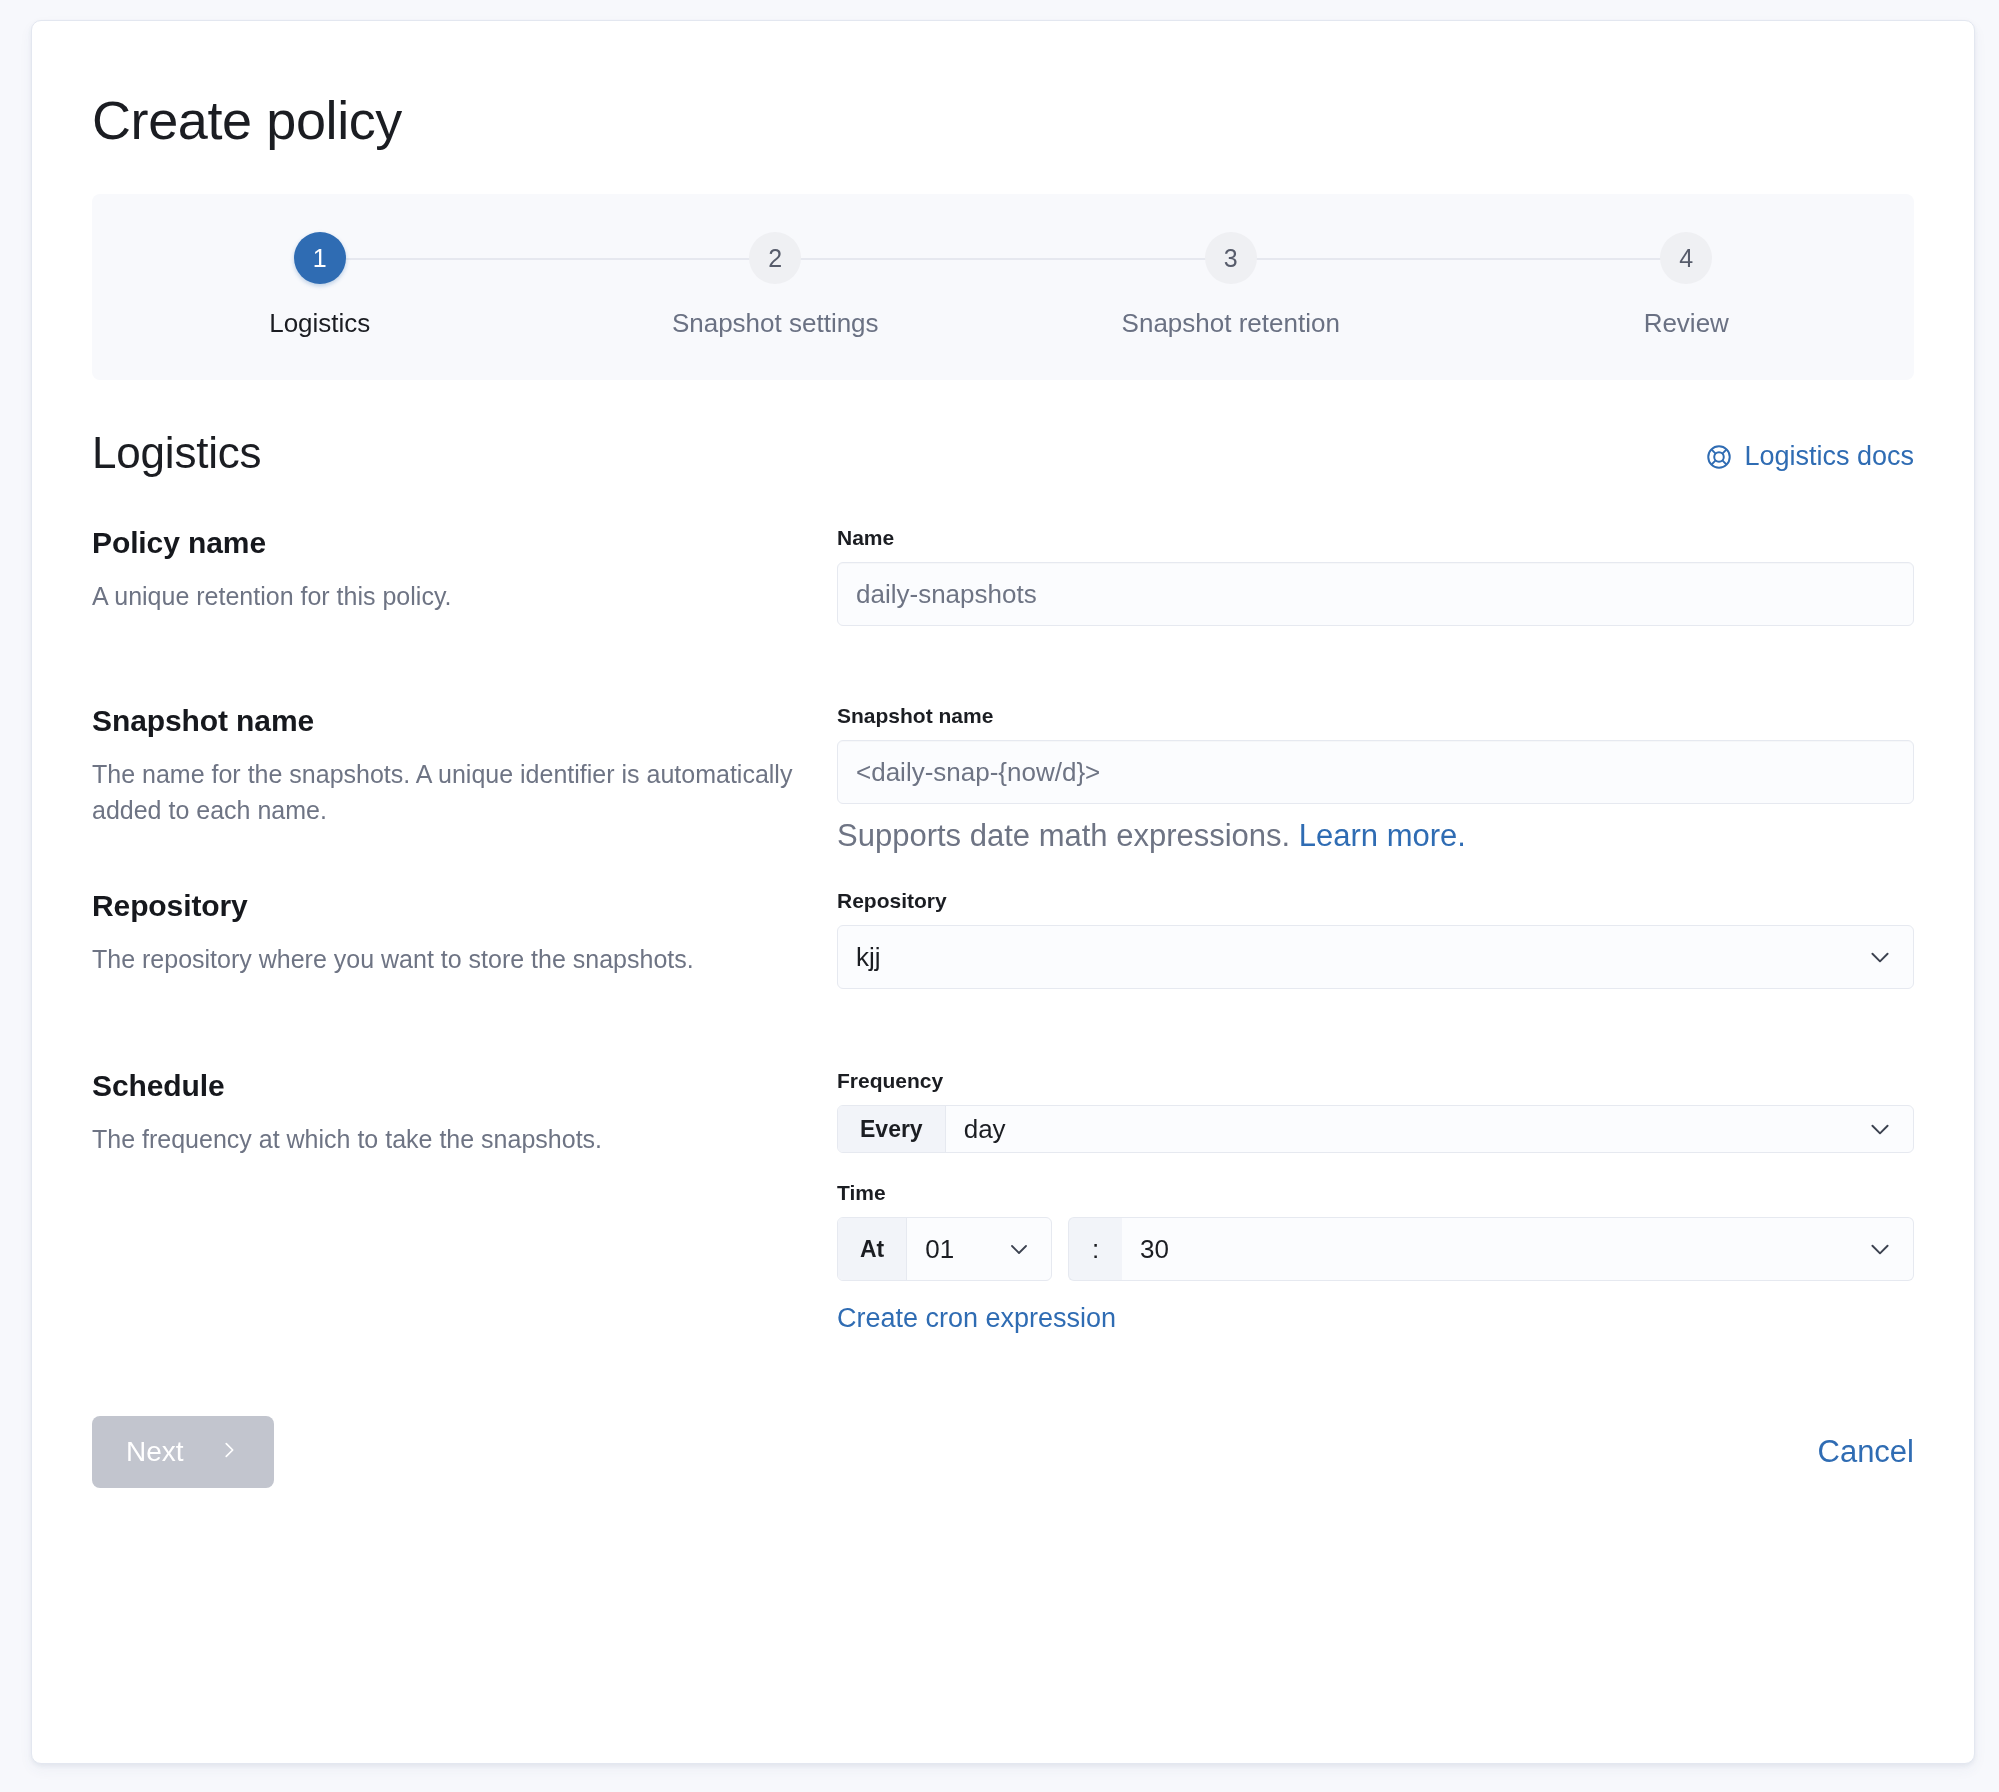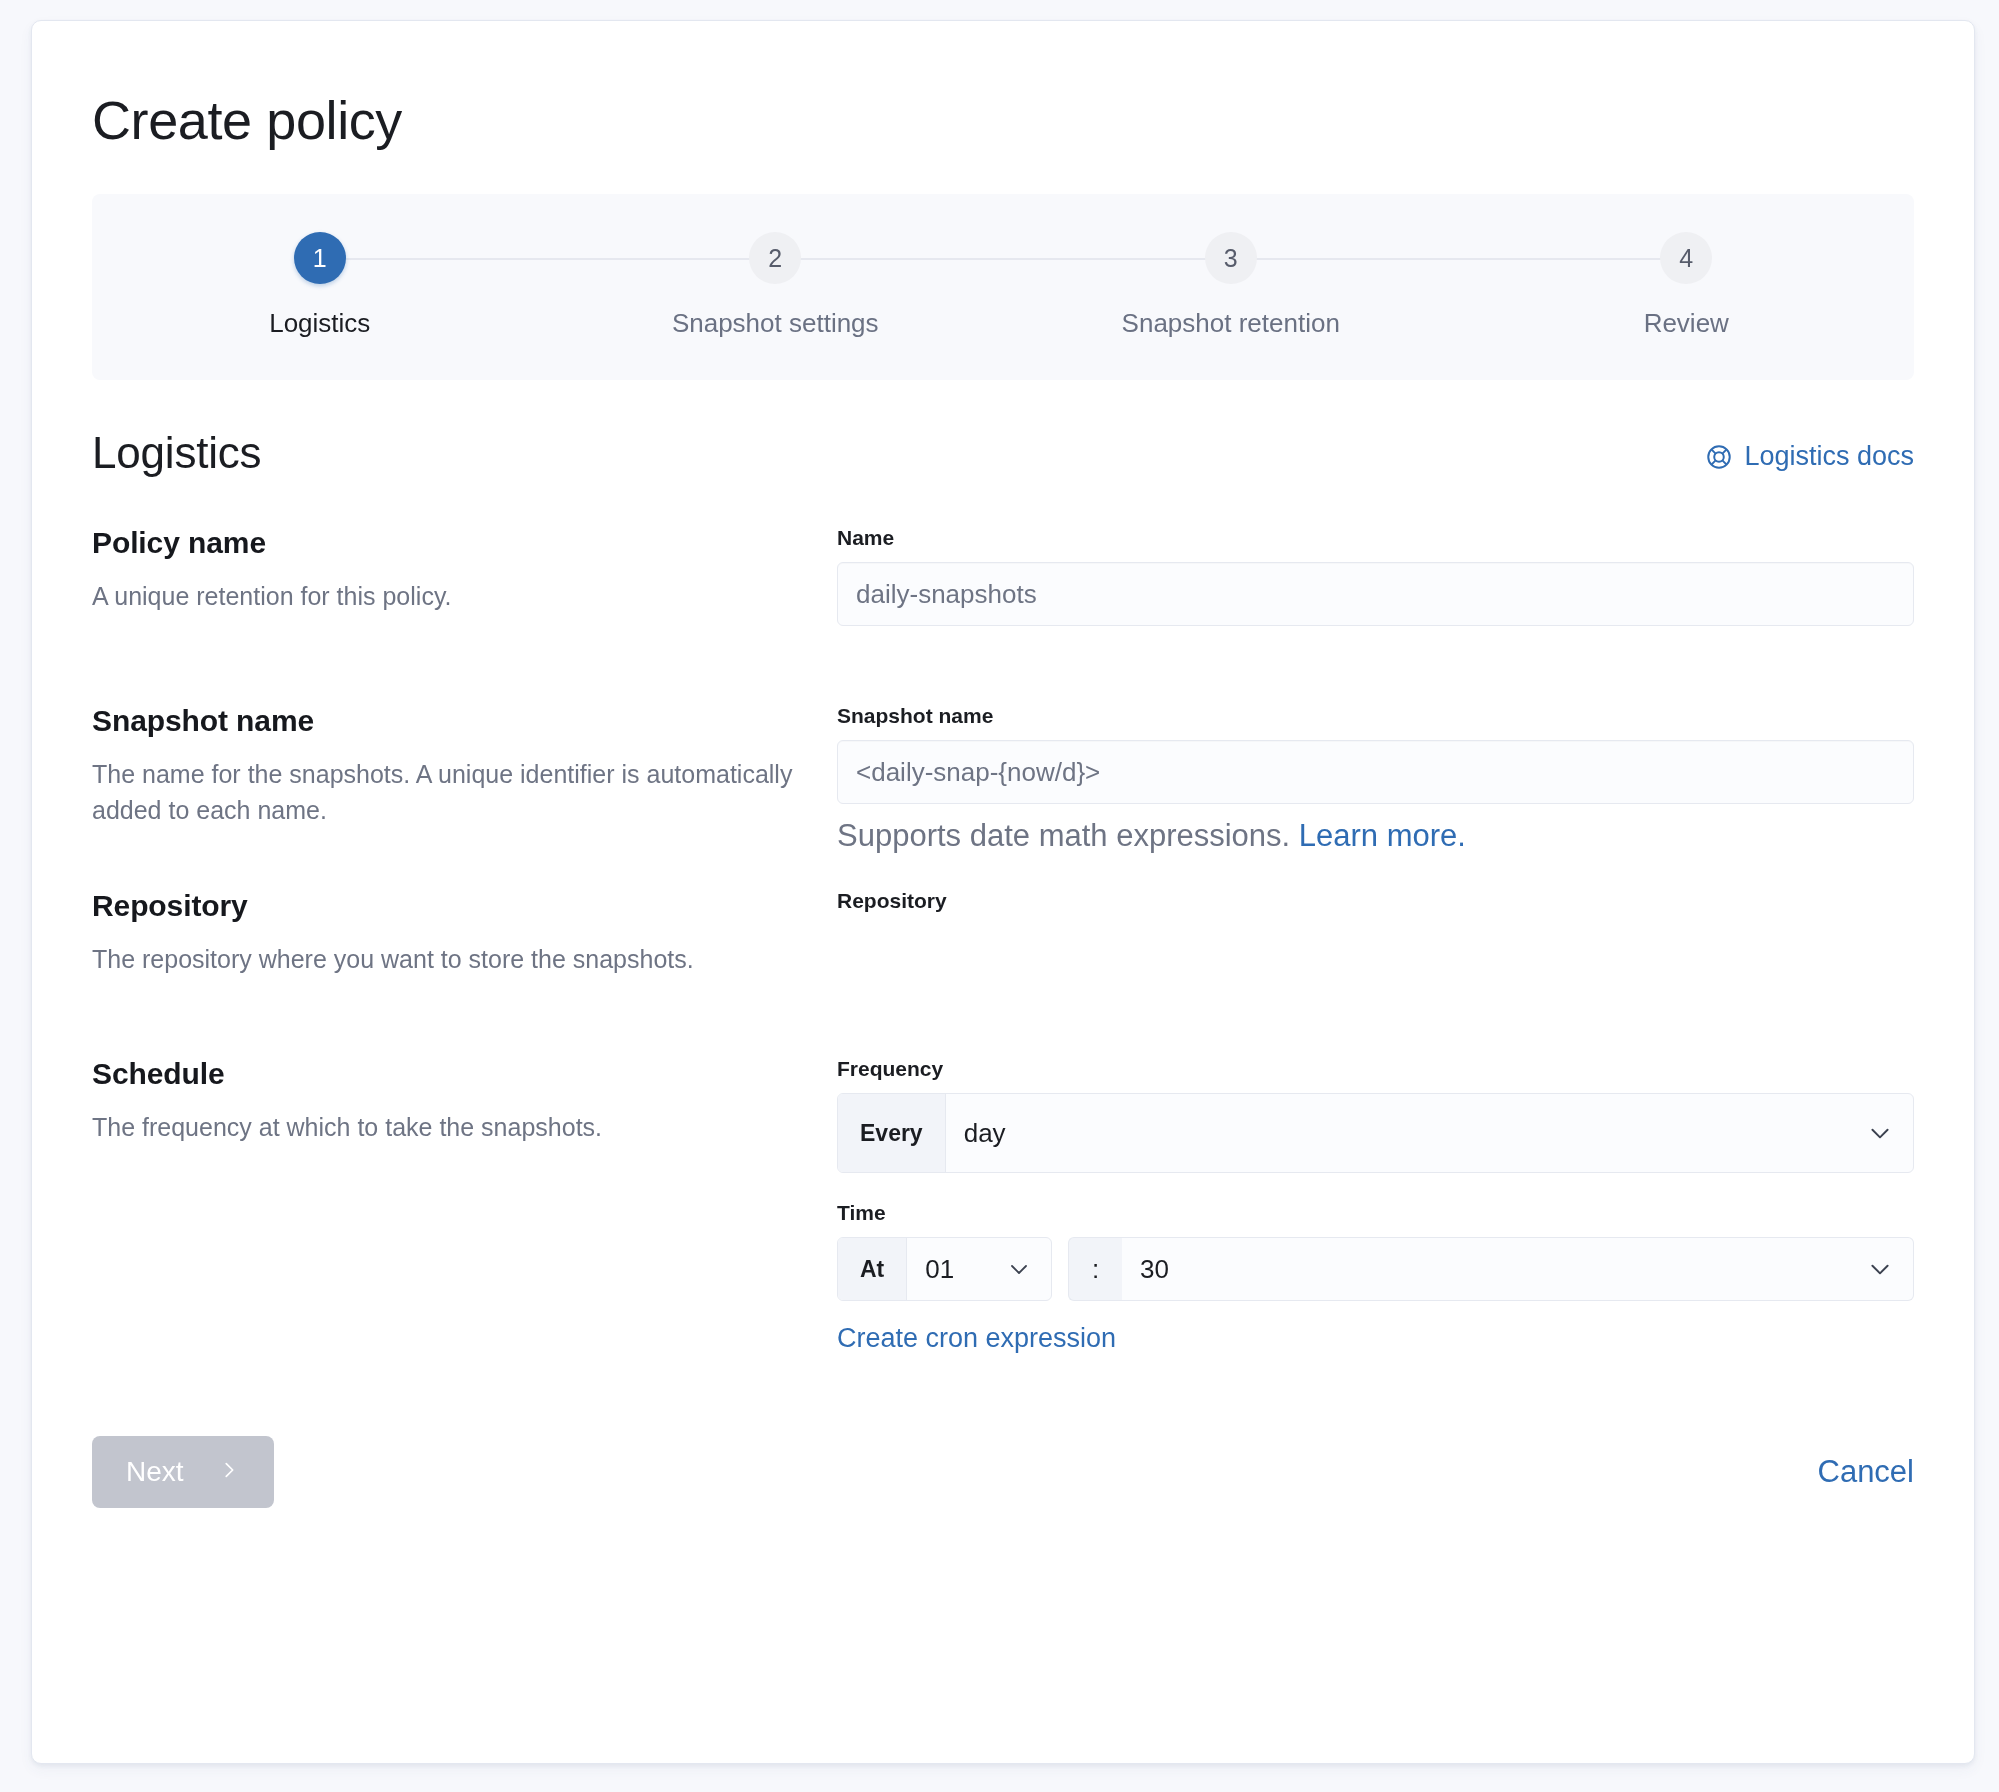--- a/index.html
+++ b/index.html
@@ -213,21 +213,21 @@
     flex: 0 0 auto;
     padding-right: 20px;
     display: flex;
     align-items: center;
   }
 
   
   .input-group {
     display: flex;
     width: 100%;
-    height: 80px;
+    height: 48px;
     border: 1px solid #e6e9f0;
     border-radius: 6px;
     overflow: hidden;
     background: #fbfcfe;
   }
   .group-prepend {
     background: #f2f4f9;
     border-right: 1px solid #e6e9f0;
     display: flex;
     align-items: center;
@@ -408,20 +408,28 @@
         </div>
       </div>
 
       <div class="form-row sp-repo">
         <div class="form-left">
           <div class="row-title">Repository</div>
           <div class="row-desc">The repository where you want to store the snapshots.</div>
         </div>
         <div class="form-right">
           <label class="field-label">Repository</label>
+          <div class="select-box">
+            <span class="select-value">kjj</span>
+            <span class="chev">
+              <svg width="26" height="26" viewBox="0 0 24 24" fill="none" stroke="#3c4250" stroke-width="1.8" stroke-linecap="round" stroke-linejoin="round">
+                <polyline points="5,9 12,16 19,9"></polyline>
+              </svg>
+            </span>
+          </div>
         </div>
       </div>
 
       <div class="form-row sp-sched">
         <div class="form-left">
           <div class="row-title">Schedule</div>
           <div class="row-desc">The frequency at which to take the snapshots.</div>
         </div>
         <div class="form-right">
           <label class="field-label">Frequency</label>

